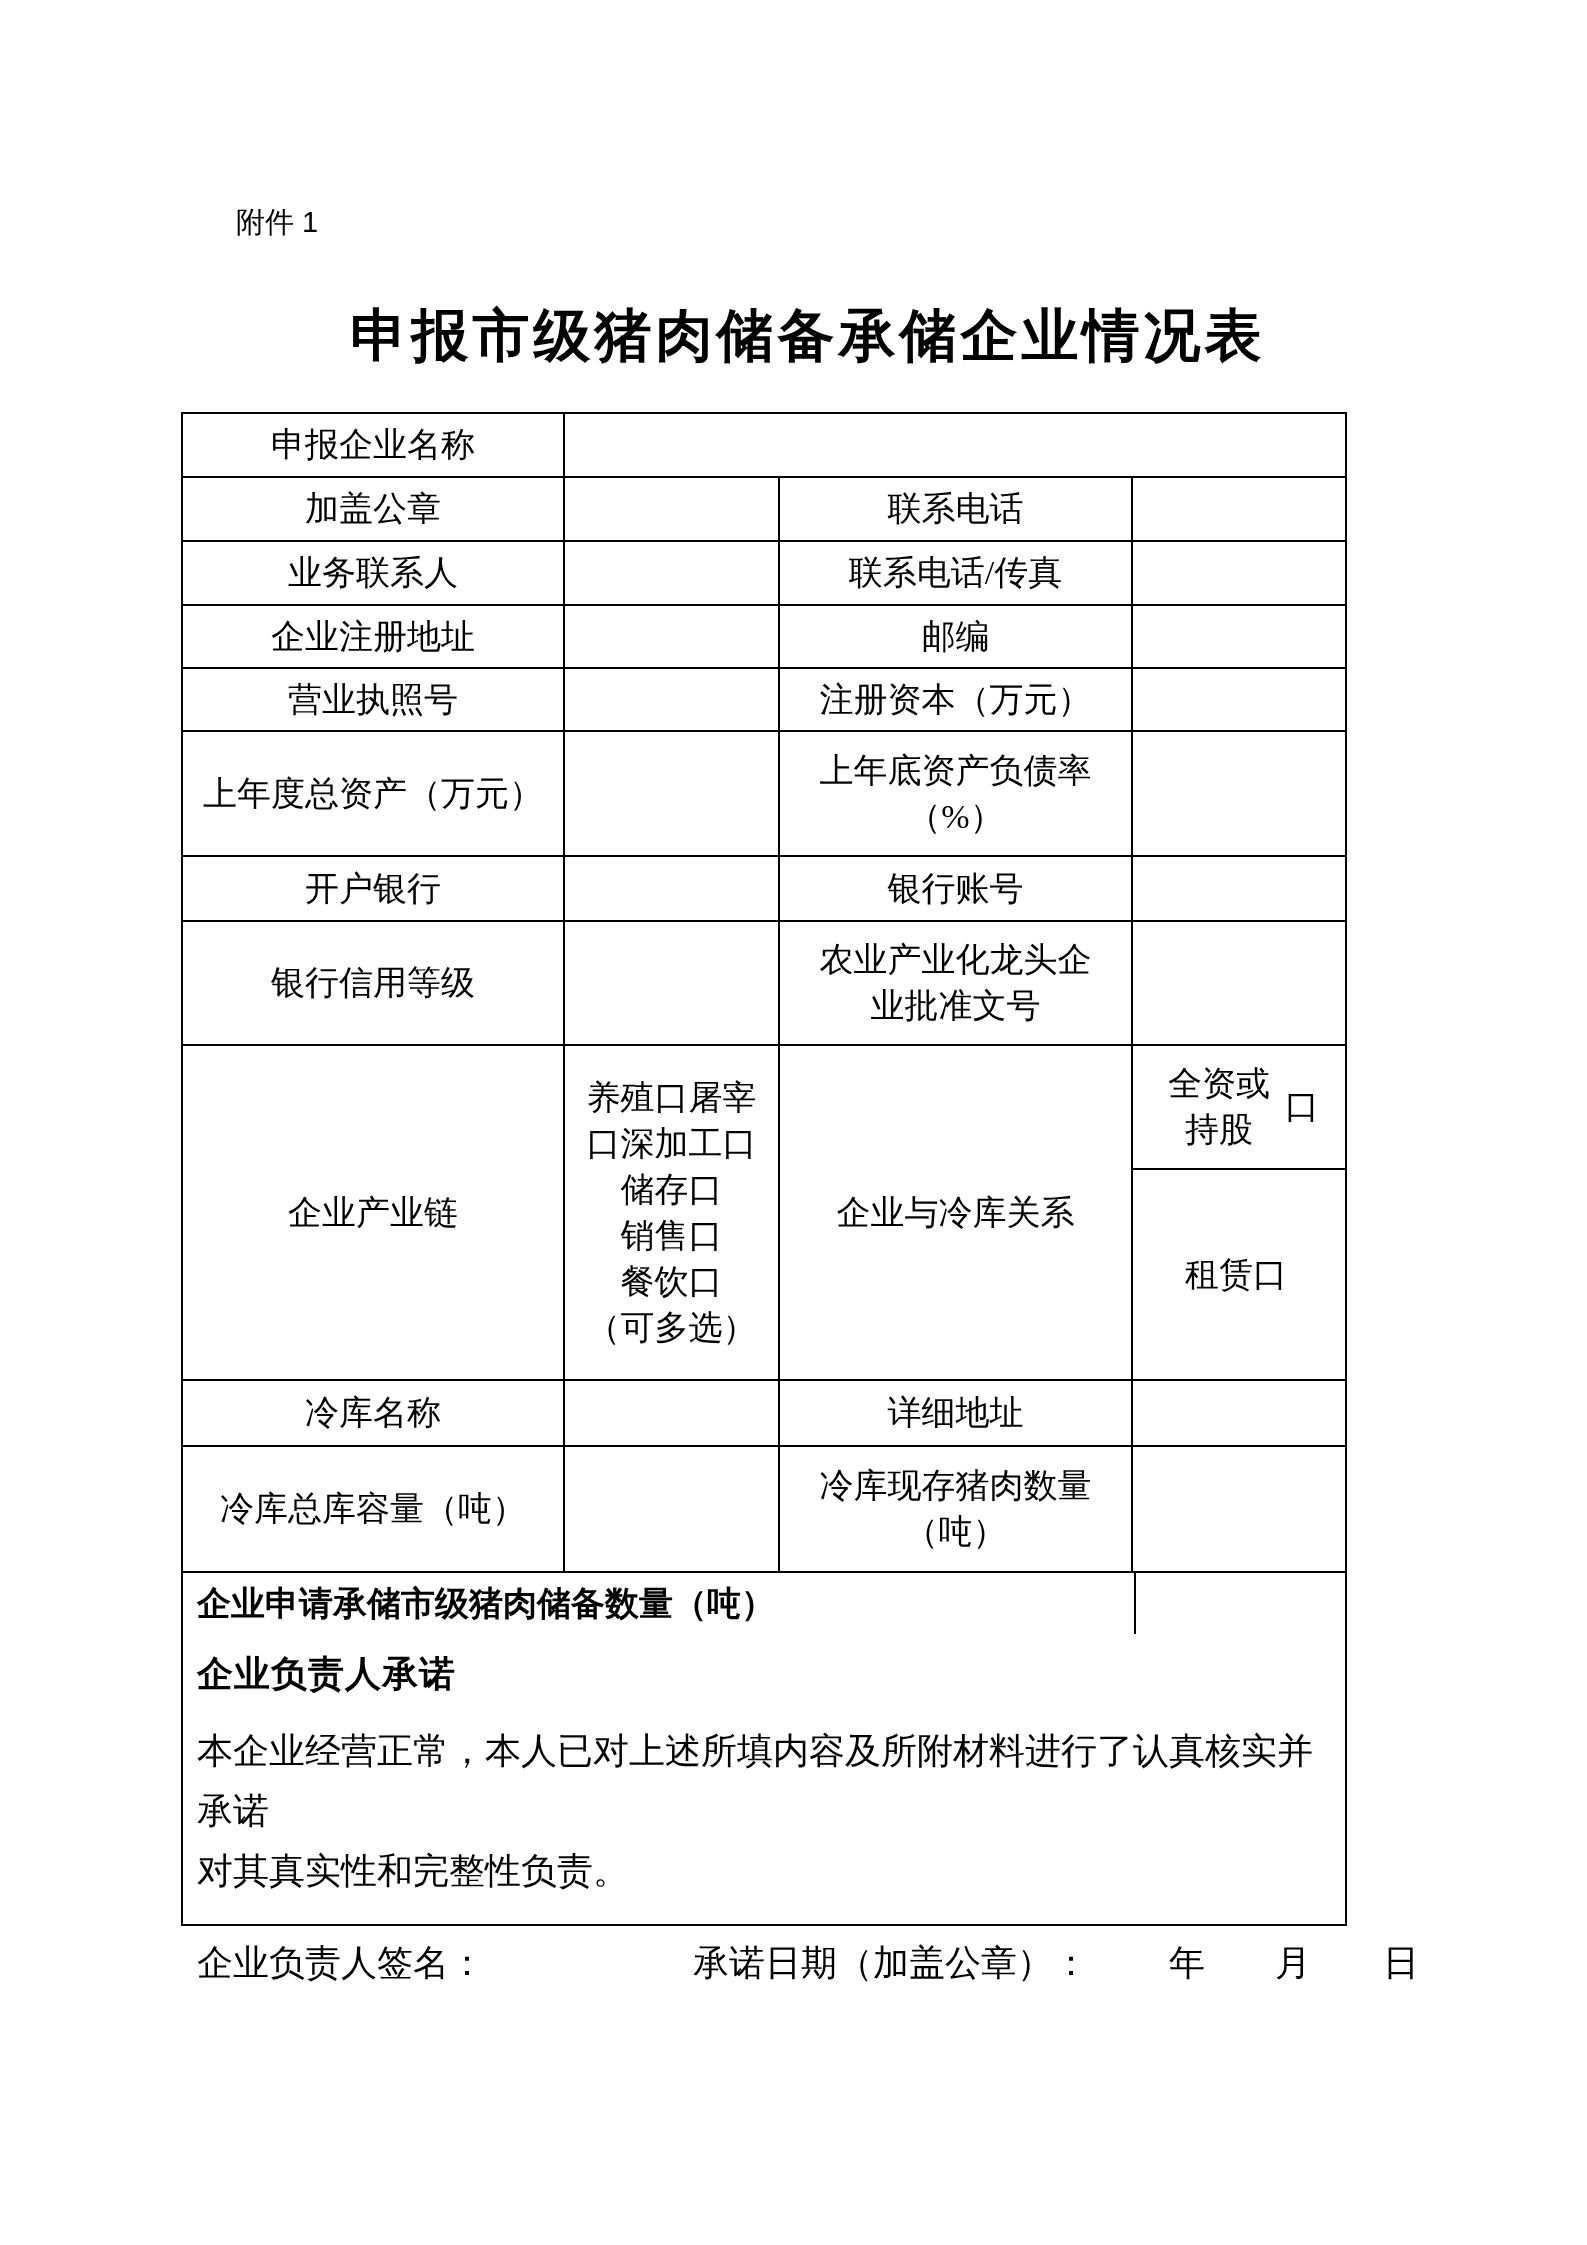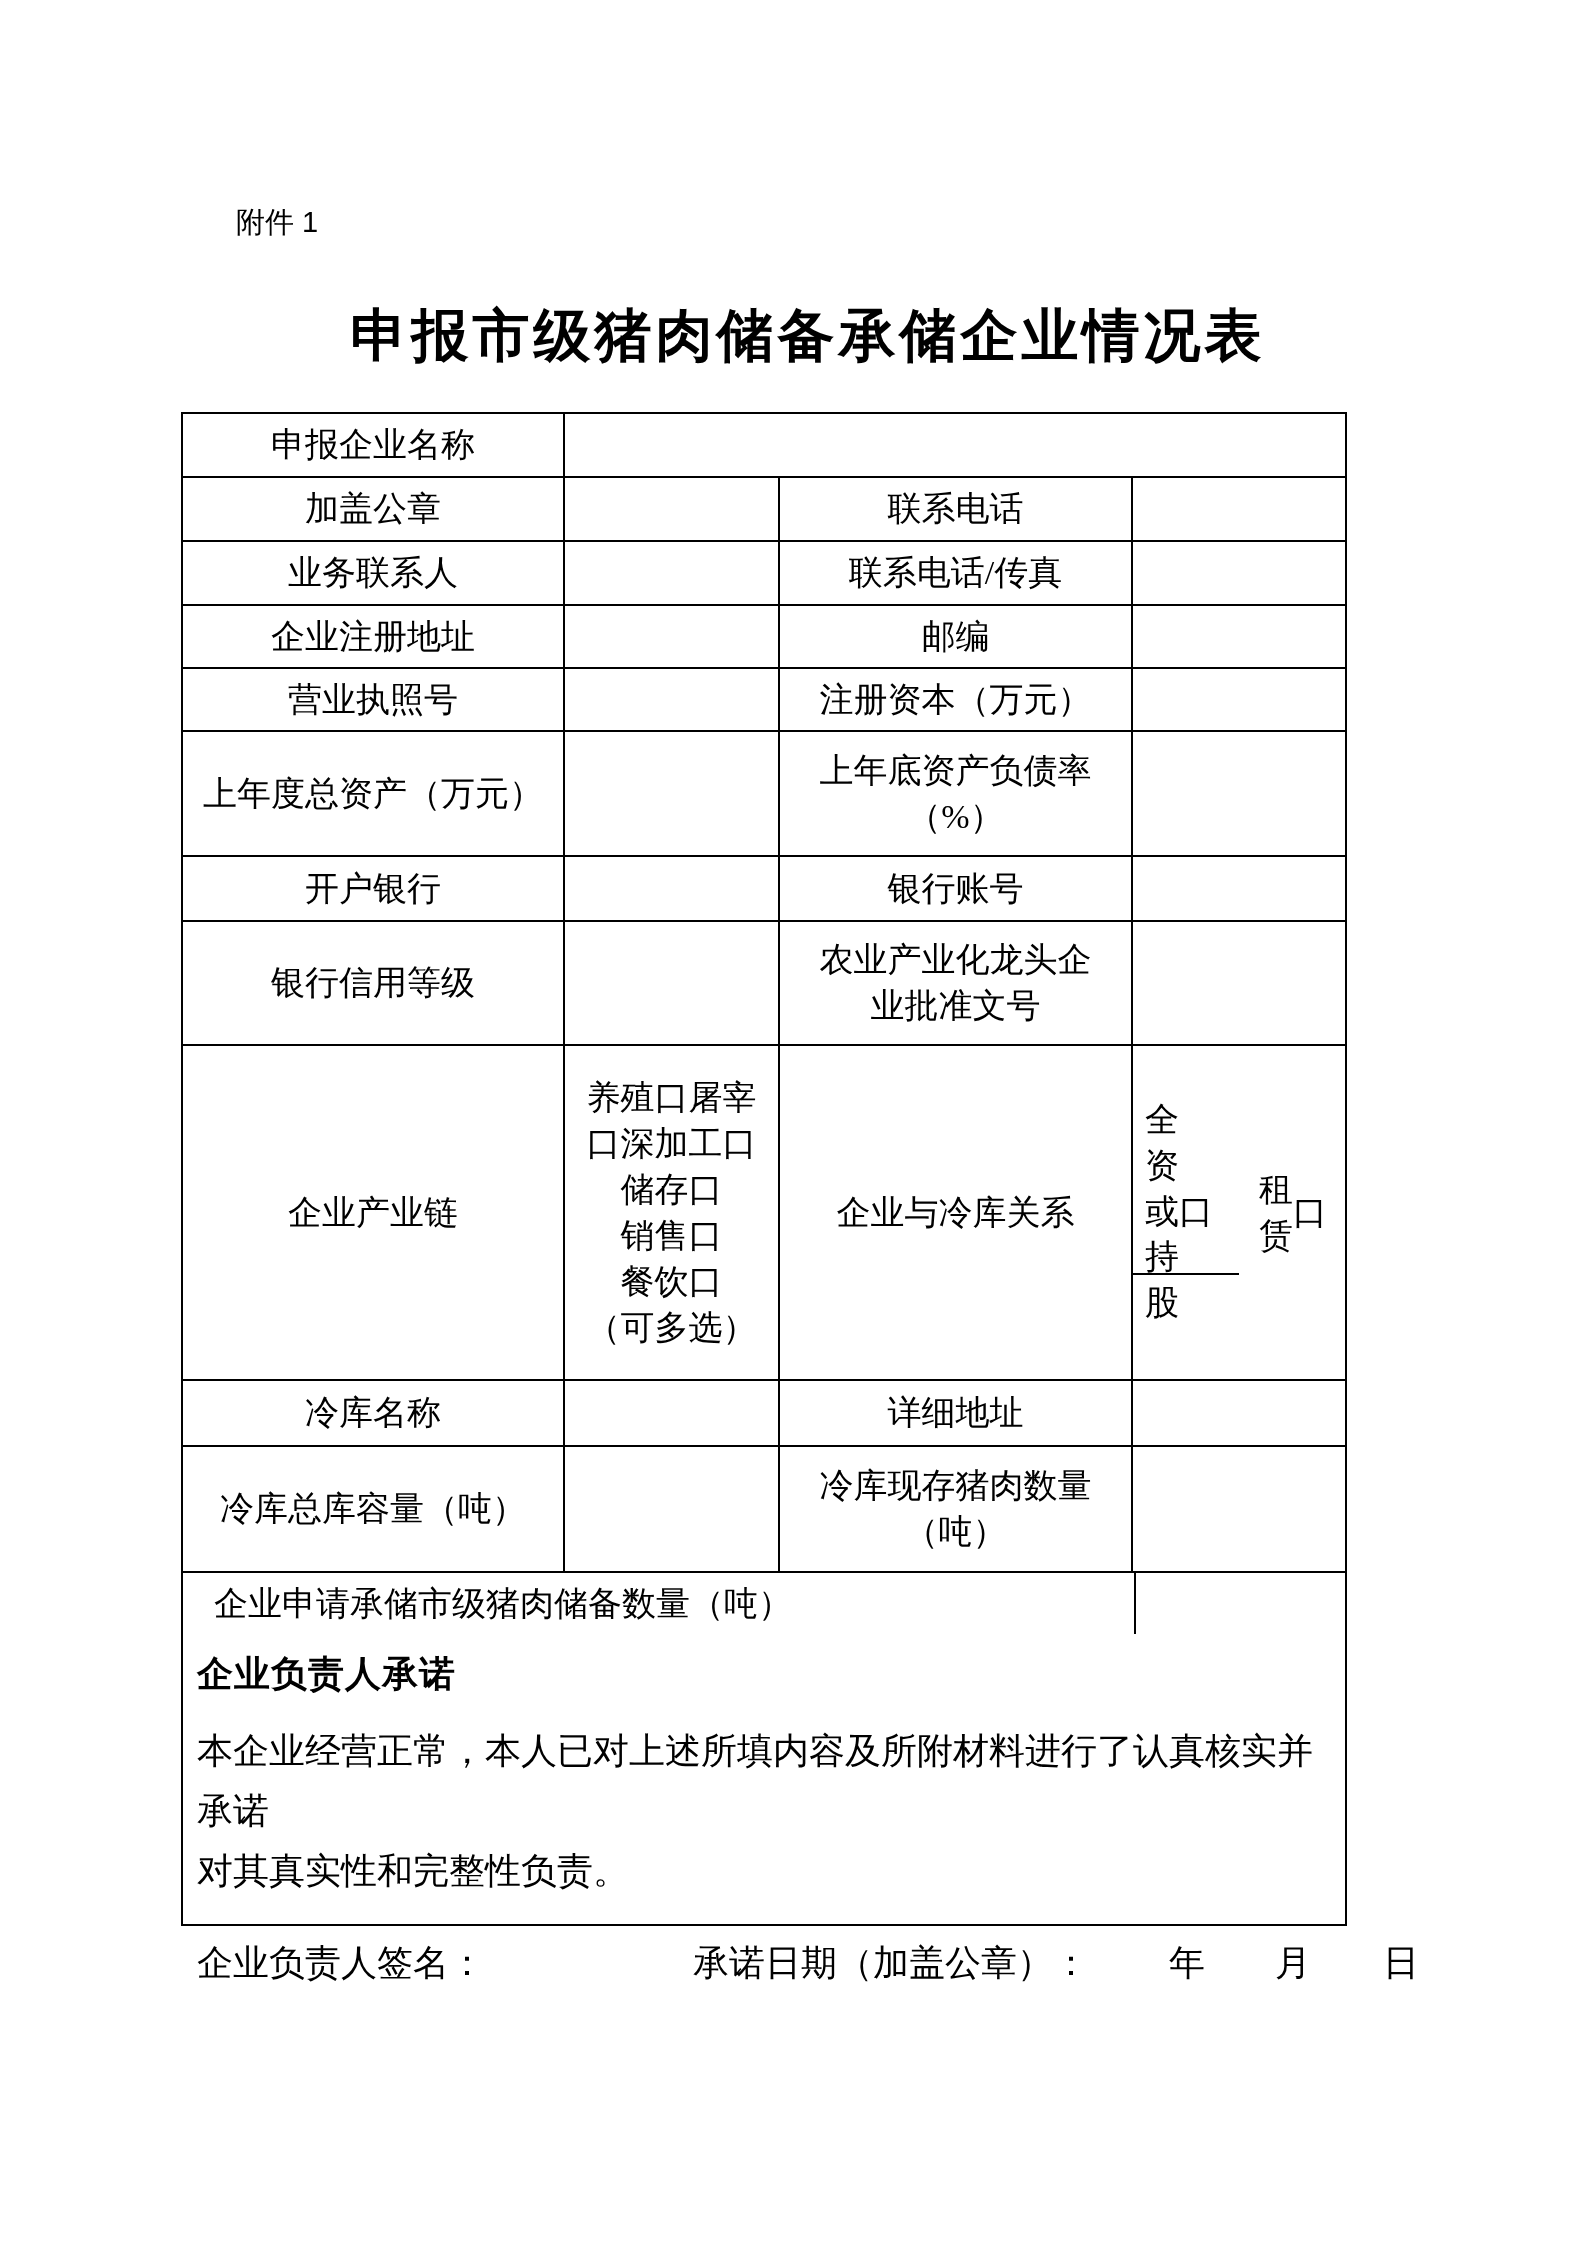--- a/index.html
+++ b/index.html
@@ -37,30 +37,30 @@
   .cell.bl { border-left: 2px solid #000; }
   .c1 { width: 380px; }
   .c2 { width: 215px; }
   .c3 { width: 353px; }
   .c4 { flex: 1; }
   .grow { flex: 1; }
   .h62 { height: 62px; }  .h64 { height: 64px; }  .h63 { height: 63px; }
   .h125 { height: 125px; } .h65 { height: 65px; } .h124 { height: 124px; }
   .h335 { height: 335px; } .h66 { height: 66px; } .h126 { height: 126px; }
   .chain-cell { line-height: 46px; padding: 6px 2px; }
-  .rel-col { display: flex; padding: 0; }
+  .rel-col { display: flex; flex-direction: column; padding: 0; }
   .rel-opt {
     display: flex; align-items: center; justify-content: space-between;
     padding: 0 26px 0 20px;
   }
   .rel-opt.top { height: 124px; border-bottom: 2px solid #000; }
   .rel-opt.bottom { flex: 1; }
   .apply-row .apply-label {
     width: 951px; display: flex; align-items: center;
-    padding-left: 31px; text-align: right;
+    padding-left: 14px; text-align: right; font-weight: bold;
   }
   .apply-row .apply-value { flex: 1; border-left: 2px solid #000; }
   .bottom-block { height: 290px; padding: 16px 14px 0 14px; }
   .commit-heading { font-size: 36px; font-weight: bold; letter-spacing: 1px; }
   .commit-body {
     margin-top: 22px; font-size: 36px; line-height: 60px;
     white-space: pre-line; text-align: left;
   }
   .sig-row { margin-top: 38px; display: flex; font-size: 36px; white-space: nowrap; }
   .sig-date  { margin-left: 208px; }

